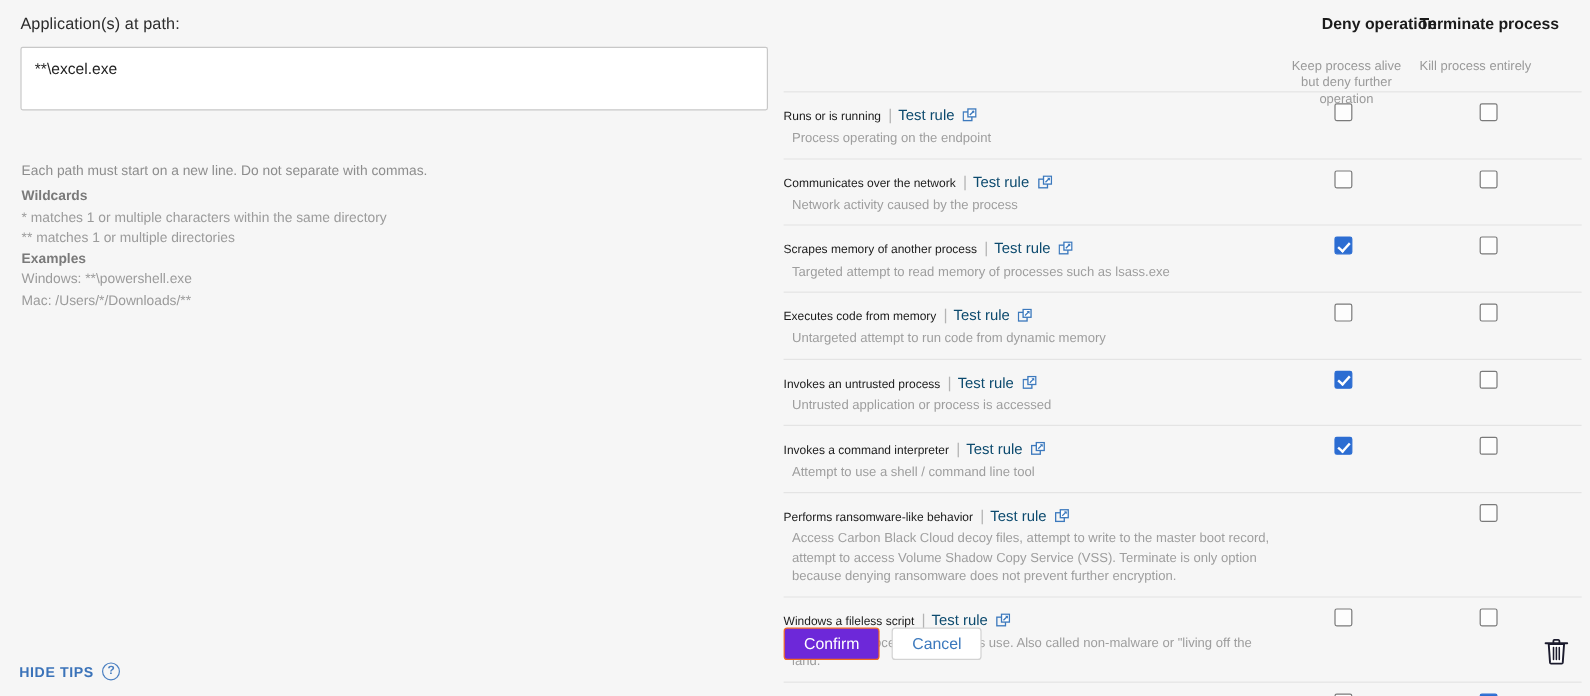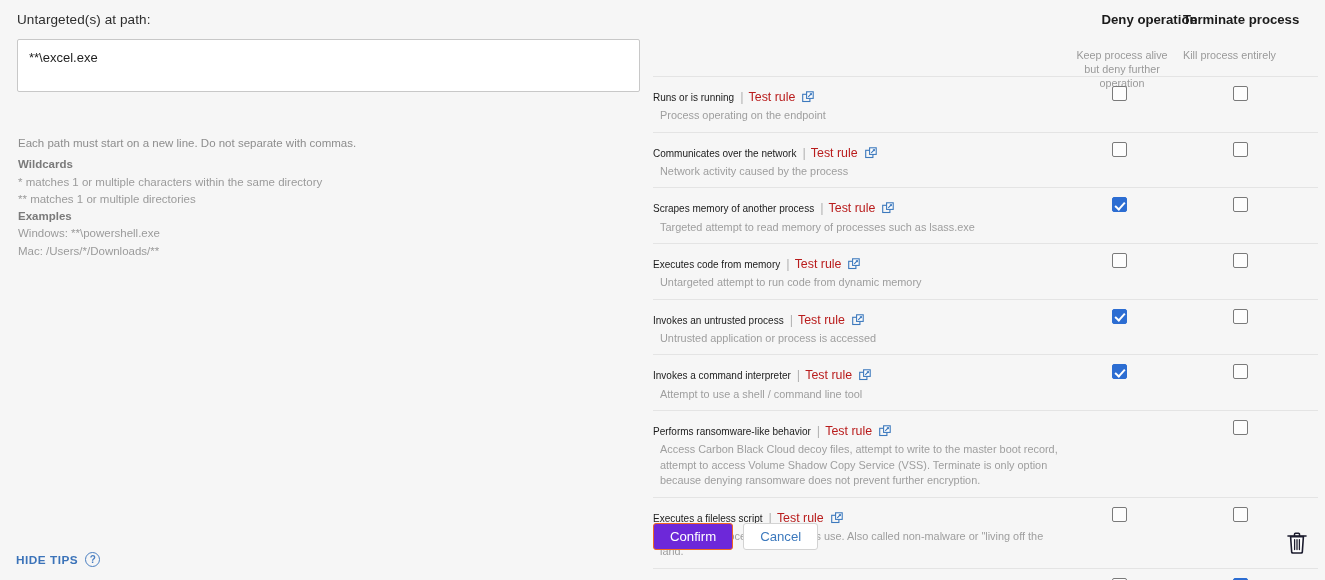--- a/index.html
+++ b/index.html
@@ -148,21 +148,21 @@
     font-size: 10px;
     color: #1b1b1b;
   }
   .rule-sep {
     color: #b4b4b4;
     font-size: 13px;
     margin: 0 5px 0 6px;
   }
   .test-rule {
     font-size: 12.4px;
-    color: #b91c1c;
+    color: #0c4a6e;
     cursor: pointer;
     text-decoration: none;
   }
   .popout-icon {
     display: inline-block;
     vertical-align: -2px;
     margin-left: 7px;
     width: 12px; height: 12px;
     cursor: pointer;
   }
@@ -245,21 +245,21 @@
     cursor: pointer;
   }
 </style>
 </head>
 <body>
 
 <div id="app">
 
   <div id="left-panel">
 
-    <div class="field-label">Untargeted(s) at path:</div>
+    <div class="field-label">Application(s) at path:</div>
 
     <textarea class="path-textarea" id="path-textarea" placeholder="" style="">**\excel.exe</textarea>
 
     <div class="tips">
       <span class="tips-lead">Each path must start on a new line. Do not separate with commas.</span>
       <span class="tips-head">Wildcards</span>
       <span class="tips-line">* matches 1 or multiple characters within the same directory</span>
       <span class="tips-line">** matches 1 or multiple directories</span>
       <span class="tips-head">Examples</span>
       <span class="tips-line">Windows: **\powershell.exe</span>
@@ -400,21 +400,21 @@
           </div>
           <div class="cb-cell deny" style="left: 459px;">
             <div class="checkbox cb-hidden"></div>
           </div>
           <div class="cb-cell term" style="left: 580px;">
             <div class="checkbox"></div>
           </div>
         </div>
         <div class="rule-row">
           <div class="rule-text">
-            <span class="rule-title-line"><span class="rule-title">Executes a fileless script</span><span class="rule-sep">|</span><a class="test-rule">Test rule</a><span class="popout-icon"><svg viewBox="0 0 12 12" width="12" height="12" aria-hidden="true">
+            <span class="rule-title-line"><span class="rule-title">Windows a fileless script</span><span class="rule-sep">|</span><a class="test-rule">Test rule</a><span class="popout-icon"><svg viewBox="0 0 12 12" width="12" height="12" aria-hidden="true">
                   <rect x="0.7" y="3.3" width="7.2" height="7.2" fill="none" stroke="#3c79bd" stroke-width="1.1"></rect>
                   <rect x="4.6" y="0.8" width="6.6" height="6.6" fill="#ffffff" stroke="#3c79bd" stroke-width="1.1"></rect>
                   <path d="M6.2 5.9 L9.6 2.5" stroke="#3c79bd" stroke-width="1.1" fill="none"></path>
                   <path d="M9.9 2.2 L9.9 4.6 L7.5 2.2 Z" fill="#3c79bd"></path>
                 </svg></span></span>
             <span class="rule-desc">Use trusted process for malicious use. Also called non-malware or "living off the land."</span>
           </div>
           <div class="cb-cell deny" style="left: 459px;">
             <div class="checkbox"></div>
           </div>

